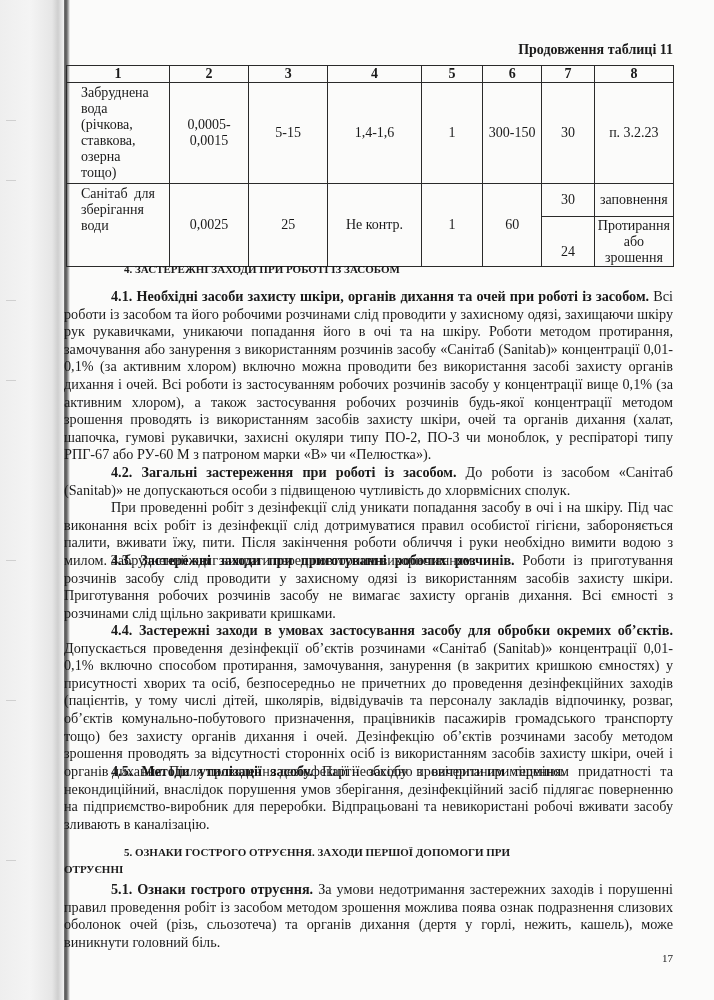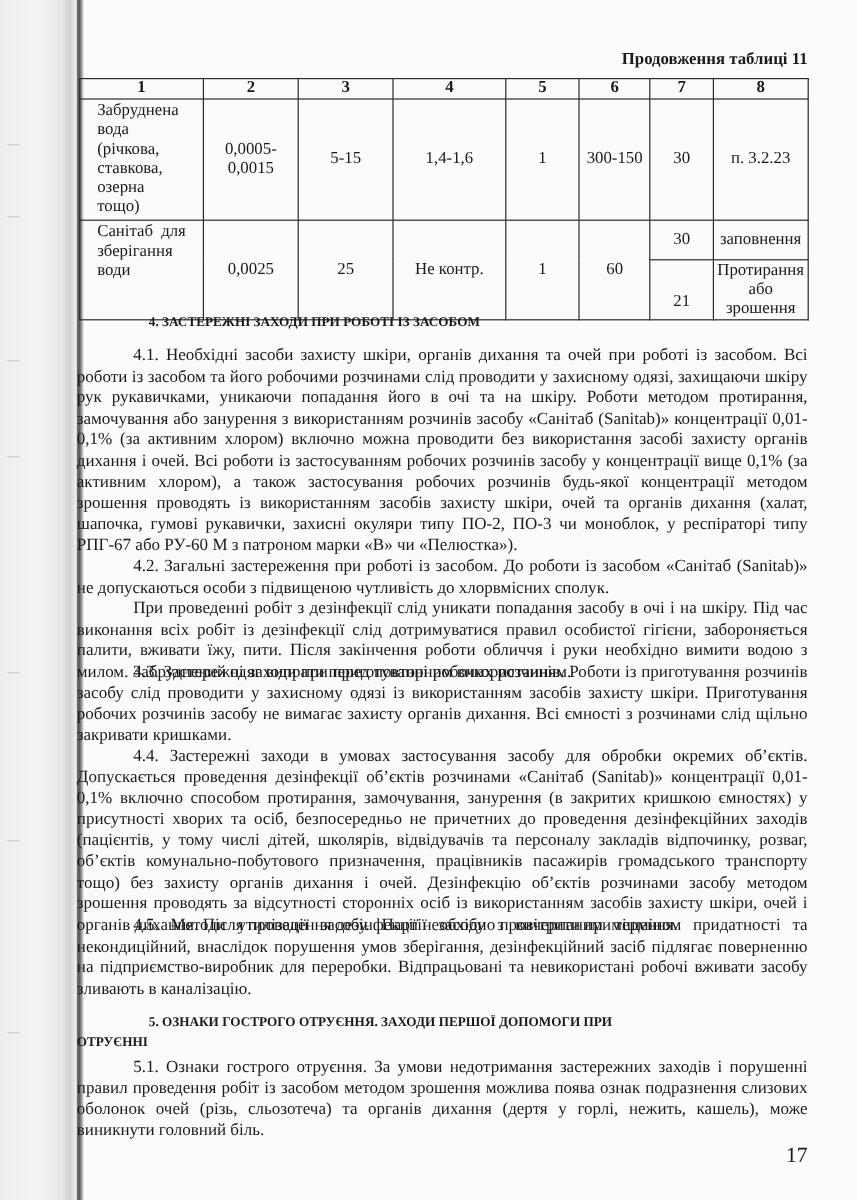--- a/index.html
+++ b/index.html
@@ -31,22 +31,22 @@
     border:1px solid #2a2a2a; text-align:center; vertical-align:middle; padding:0 3px;
   }
   table.t11 th { font-weight:bold; height:16px; }
   table.t11 td.name { text-align:justify; padding:2px 14px; }
 
   .h1 { position:absolute; font-weight:bold; font-size:11px; }
   .para {
     position:absolute; left:-8px; width:609px; font-size:14.2px; line-height:17.6px;
     text-align:justify; text-indent:47px;
   }
-  .para b { font-weight:normal; }
-  .page-num { position:absolute; right:-1px; top:952px; font-size:18px; }
+  .para b { font-weight:bold; }
+  .page-num { position:absolute; right:-1px; top:952px; font-size:11px; }
 </style>
 </head>
 <body>
 
 <div class="binding">
   <div class="tick" style="top:120px"></div>
     <div class="tick" style="top:180px"></div>
   <div class="tick" style="top:300px"></div>
     <div class="tick" style="top:380px"></div>
   <div class="tick" style="top:560px"></div>
@@ -95,21 +95,21 @@
       <td class="name" rowspan="2" style="vertical-align:top">Санітаб для зберігання води</td>
       <td rowspan="2">0,0025</td>
       <td rowspan="2">25</td>
       <td rowspan="2">Не контр.</td>
       <td rowspan="2">1</td>
       <td rowspan="2">60</td>
       <td>30</td>
       <td>заповнення</td>
     </tr>
     <tr style="height:50px">
-      <td style="vertical-align:bottom;padding-bottom:6px">21</td>
+      <td style="vertical-align:bottom;padding-bottom:6px">24</td>
       <td>Протирання або зрошення</td>
     </tr>
   </tbody>
     </table>
 
   <div class="h1" style="left:52px;top:263px">4. ЗАСТЕРЕЖНІ ЗАХОДИ ПРИ РОБОТІ ІЗ ЗАСОБОМ</div>
 
   <div class="para" style="top:288px">
     <b>4.1. Необхідні засоби захисту шкіри, органів дихання та очей при роботі із засобом.</b>
     <span>Всі роботи із засобом та його робочими розчинами слід проводити у захисному одязі, захищаючи шкіру рук рукавичками, уникаючи попадання його в очі та на шкіру. Роботи методом протирання, замочування або занурення з використанням розчинів засобу «Санітаб (Sanitab)» концентрації 0,01-0,1% (за активним хлором) включно можна проводити без використання засобі захисту органів дихання і очей. Всі роботи із застосуванням робочих розчинів засобу у концентрації вище 0,1% (за активним хлором), а також застосування робочих розчинів будь-якої концентрації методом зрошення проводять із використанням засобів захисту шкіри, очей та органів дихання (халат, шапочка, гумові рукавички, захисні окуляри типу ПО-2, ПО-3 чи моноблок, у респіраторі типу РПГ-67 або РУ-60 М з патроном марки «В» чи «Пелюстка»).</span>

